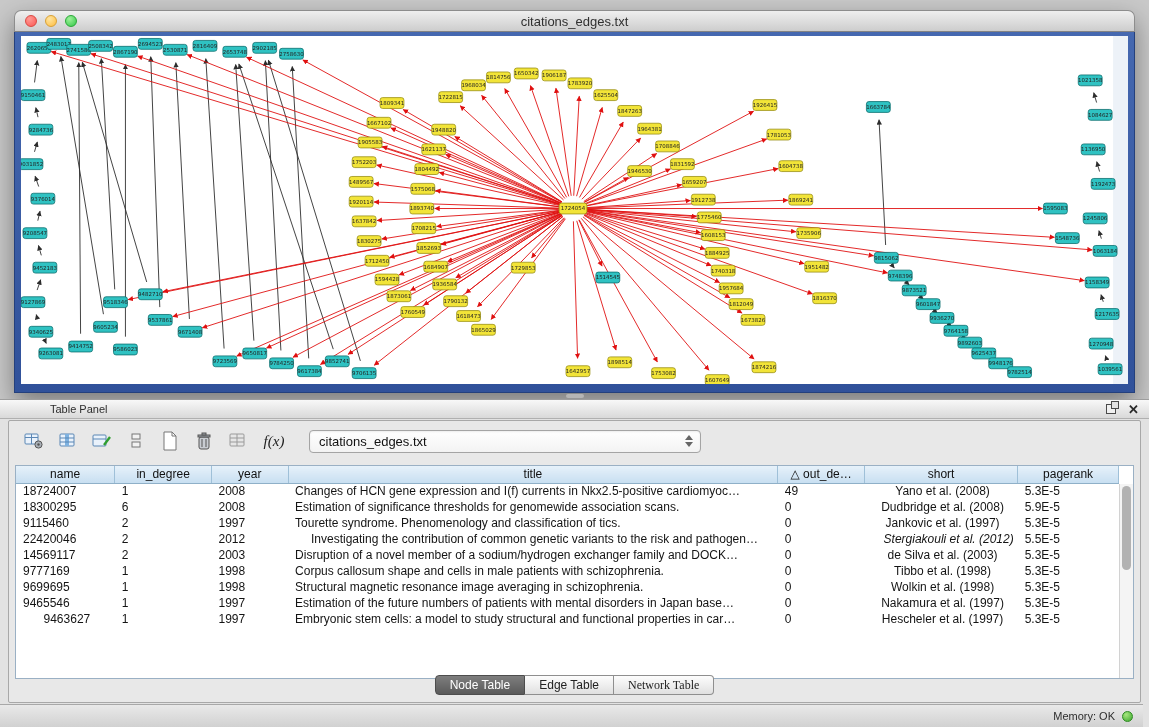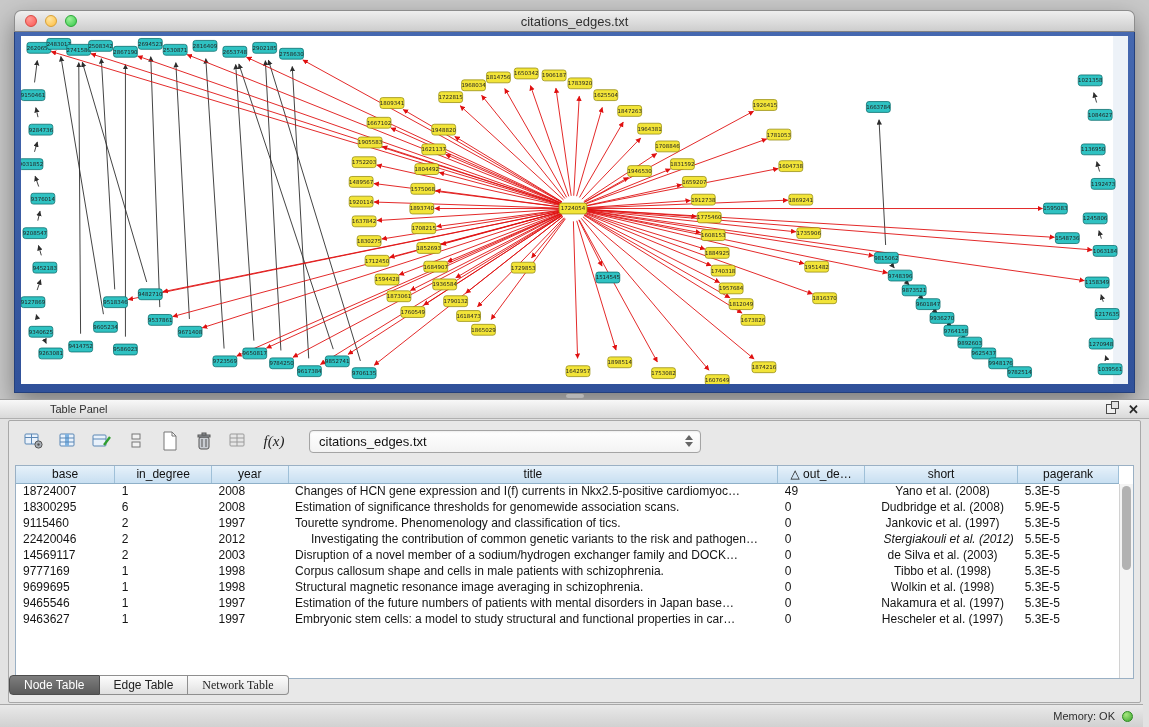--- a/index.html
+++ b/index.html
@@ -63,21 +63,21 @@
     border-right:1px solid #9fc0d8; border-bottom:1px solid #8fb0c8;
     font-weight:normal; font-size:12px; color:#111; padding:0 4px;
     overflow:hidden; white-space:nowrap; text-align:center; }
   table.data td { height:16px; font-size:12px; color:#141414; padding:0 4px 0 7px;
     white-space:nowrap; overflow:hidden; }
   .vscroll { position:absolute; top:18px; right:0; bottom:0; width:14px;
     background:#f4f4f4; border-left:1px solid #d2d2d2; }
   .vthumb { position:absolute; top:2px; left:2px; width:9px; height:84px;
     background:#b2b2b2; border-radius:5px; }
 
-  .tabbar { position:absolute; bottom:7px; left:0; right:0; display:flex; }
+  .tabbar { position:absolute; bottom:7px; left:0; right:0; display:flex; justify-content:center; }
   .tab { height:20px; line-height:19px; padding:0 14px; font-size:12px; color:#222;
     background:linear-gradient(#fdfdfd,#e0e0e0); border:1px solid #8f8f8f; border-left:none; }
   .tab:first-child { border-left:1px solid #8f8f8f; border-radius:4px 0 0 4px; }
   .tab:last-child { border-radius:0 4px 4px 0;font-family:Liberation Serif, serif; }
   .tab.selected { background:linear-gradient(#7e7e7e,#5a5a5a); color:#fff; border-color:#4d4d4d; }
 
   .statusbar { position:absolute; bottom:0; left:0; right:6px; height:23px;
     background:linear-gradient(#e9e9e9,#d1d1d1); border-top:1px solid #a8a8a8;
     display:flex; align-items:center; justify-content:flex-end; gap:7px;
     padding:0 10px; font-size:11px; color:#2e2e2e; }
@@ -781,21 +781,21 @@
             <col style="width: 98px;">
             <col style="width: 96px;">
             <col style="width: 76px;">
             <col style="width: 486px;">
             <col style="width: 86px;">
             <col style="width: 152px;">
             <col style="width: 100px;">
           </colgroup>
         <thead>
             <tr id="table-head-row">
-              <th>base</th>
+              <th>name</th>
               <th>in_degree</th>
               <th>year</th>
               <th>title</th>
               <th>△ out_de…</th>
               <th>short</th>
               <th>pagerank</th>
             </tr>
           </thead>
         <tbody id="table-body">
             <tr>
@@ -864,21 +864,21 @@
             <tr>
               <td style="text-align: left;">9465546</td>
               <td style="text-align: left;">1</td>
               <td style="text-align: left;">1997</td>
               <td style="text-align: left;">Estimation of the future numbers of patients with mental disorders in Japan base…</td>
               <td style="text-align: left;">0</td>
               <td style="text-align: center;">Nakamura et al. (1997)</td>
               <td style="text-align: left;">5.3E-5</td>
             </tr>
             <tr>
-              <td style="text-align: left;">9463627</td>
+              <td style="text-align: center;">9463627</td>
               <td style="text-align: left;">1</td>
               <td style="text-align: left;">1997</td>
               <td style="text-align: left;">Embryonic stem cells: a model to study structural and functional properties in car…</td>
               <td style="text-align: left;">0</td>
               <td style="text-align: center;">Hescheler et al. (1997)</td>
               <td style="text-align: left;">5.3E-5</td>
             </tr>
           </tbody>
       </table>
       <div class="vscroll">

